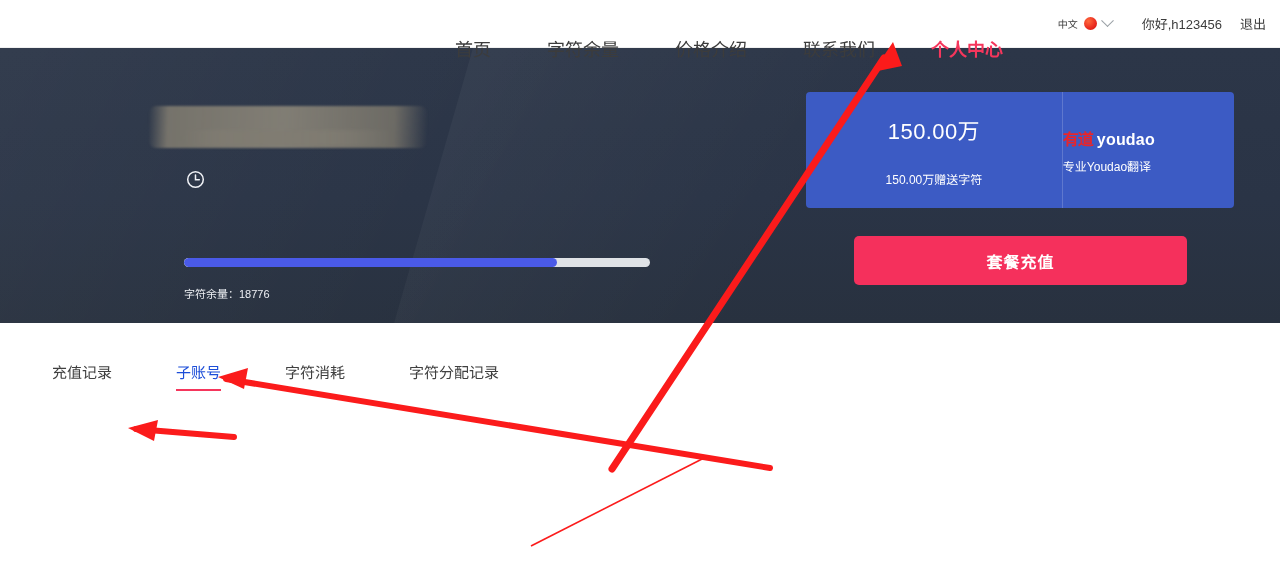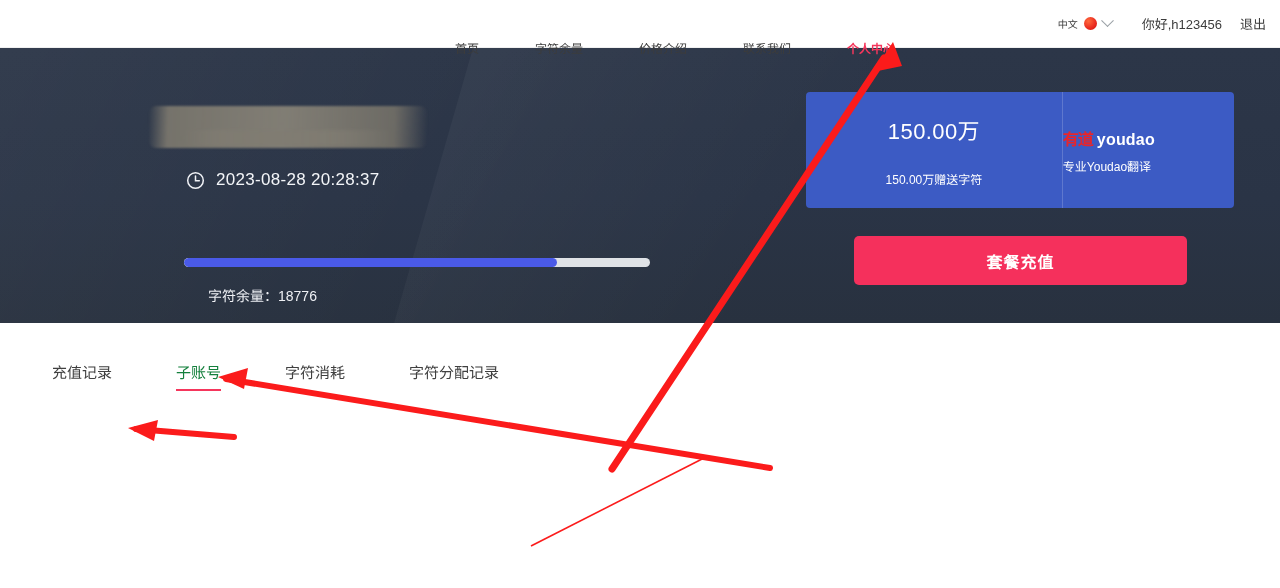--- a/index.html
+++ b/index.html
@@ -18,21 +18,21 @@
     border-bottom:1px solid #f0f0f0; z-index:5;
   }
   .brand { position:absolute; left:180px; display:flex; align-items:center; gap:9px; }
   .brand-mark { width:22px; height:24px; display:block; }
   .brand-text {
     font-size:18px; font-weight:bold; font-style:italic;
     letter-spacing:.5px; color:#2c3550; white-space:nowrap;
   }
   .nav-links { position:absolute; left:455px; display:flex; align-items:center; }
   .nav-link {
-    font-size:12px; color:#3c3c3c; margin-right:56px;
+    font-size:18px; color:#3c3c3c; margin-right:56px;
     white-space:nowrap; cursor:pointer; padding:4px 0;margin-top:48px;
   }
   .nav-link:last-child { margin-right:0; }
   .nav-link.active { color:#f5365c; font-weight:bold; }
 
   .nav-right { position:absolute; right:14px; display:flex; align-items:center; }
   .lang-select {
     display:flex; align-items:center; gap:6px; cursor:pointer;
     font-size:10px; color:#3c3c3c; margin-right:30px;
   }
@@ -79,21 +79,21 @@
   .clock-icon { width:19px; height:19px; display:block; }
   .time-text { font-size:17px; color:#f3f5f8; letter-spacing:.3px; white-space:nowrap; }
 
   .progress-track {
     position:absolute; left:184px; top:210px; width:466px; height:9px;
     background:#dfe2e6; border-radius:5px; overflow:hidden;
   }
   .progress-fill { height:100%; background:#4a5ae8; border-radius:5px; }
   .balance-text {
     position:absolute; left:184px; top:237px;
-    font-size:14px; color:#eef0f4; white-space:nowrap;margin-left:24px;
+    font-size:11px; color:#eef0f4; white-space:nowrap;
   }
 
   .plan-card {
     position:absolute; left:806px; top:44px; width:428px; height:116px;
     background:#3c5bc4; border-radius:4px; display:flex; align-items:stretch;
   }
   .plan-left {
     flex:1 1 60%; display:flex; flex-direction:column;
     align-items:center; justify-content:center; gap:25px;
     border-right:1px solid rgba(255,255,255,.18);
@@ -119,21 +119,21 @@
   
   .panel { position:absolute; top:323px; left:0; width:1280px; height:294px; background:#fff; }
   .tabs {
     position:absolute; left:52px; top:38px; display:flex; align-items:flex-end;
   }
   .tab {
     font-size:15px; color:#404040; margin-right:64px; cursor:pointer;
     padding-bottom:9px; white-space:nowrap; position:relative;
   }
   .tab:last-child { margin-right:0; }
-  .tab.active { color:#15803d; }
+  .tab.active { color:#1d4ed8; }
   .tab.active::after {
     content:""; position:absolute; left:0; right:0; bottom:0;
     height:2px; background:#f5365c;
   }
 
   
   .annot { position:absolute; left:0; top:0; width:1280px; height:588px; pointer-events:none; z-index:40; }
 </style>
 </head>
 <body>
@@ -165,21 +165,20 @@
   <div class="hero">
     <div class="hero-sheen"></div>
 
     <div class="redaction"></div>
 
     <div class="time-row">
       <svg class="clock-icon" viewBox="0 0 20 20">
         <circle cx="10" cy="10" r="8.2" fill="none" stroke="#f0f2f6" stroke-width="1.6"></circle>
         <path d="M10 5.2 V10.2 H14" fill="none" stroke="#f0f2f6" stroke-width="1.6" stroke-linecap="round"></path>
       </svg>
-      <span class="time-text">2023-08-28 20:28:37</span>
     </div>
 
     <div class="progress-track">
       <div class="progress-fill" id="progress-fill" style="width: 80%;"></div>
     </div>
     <div class="balance-text">字符余量：18776</div>
 
     <div class="plan-card">
       <div class="plan-left">
         <div class="plan-amount">150.00万</div>

